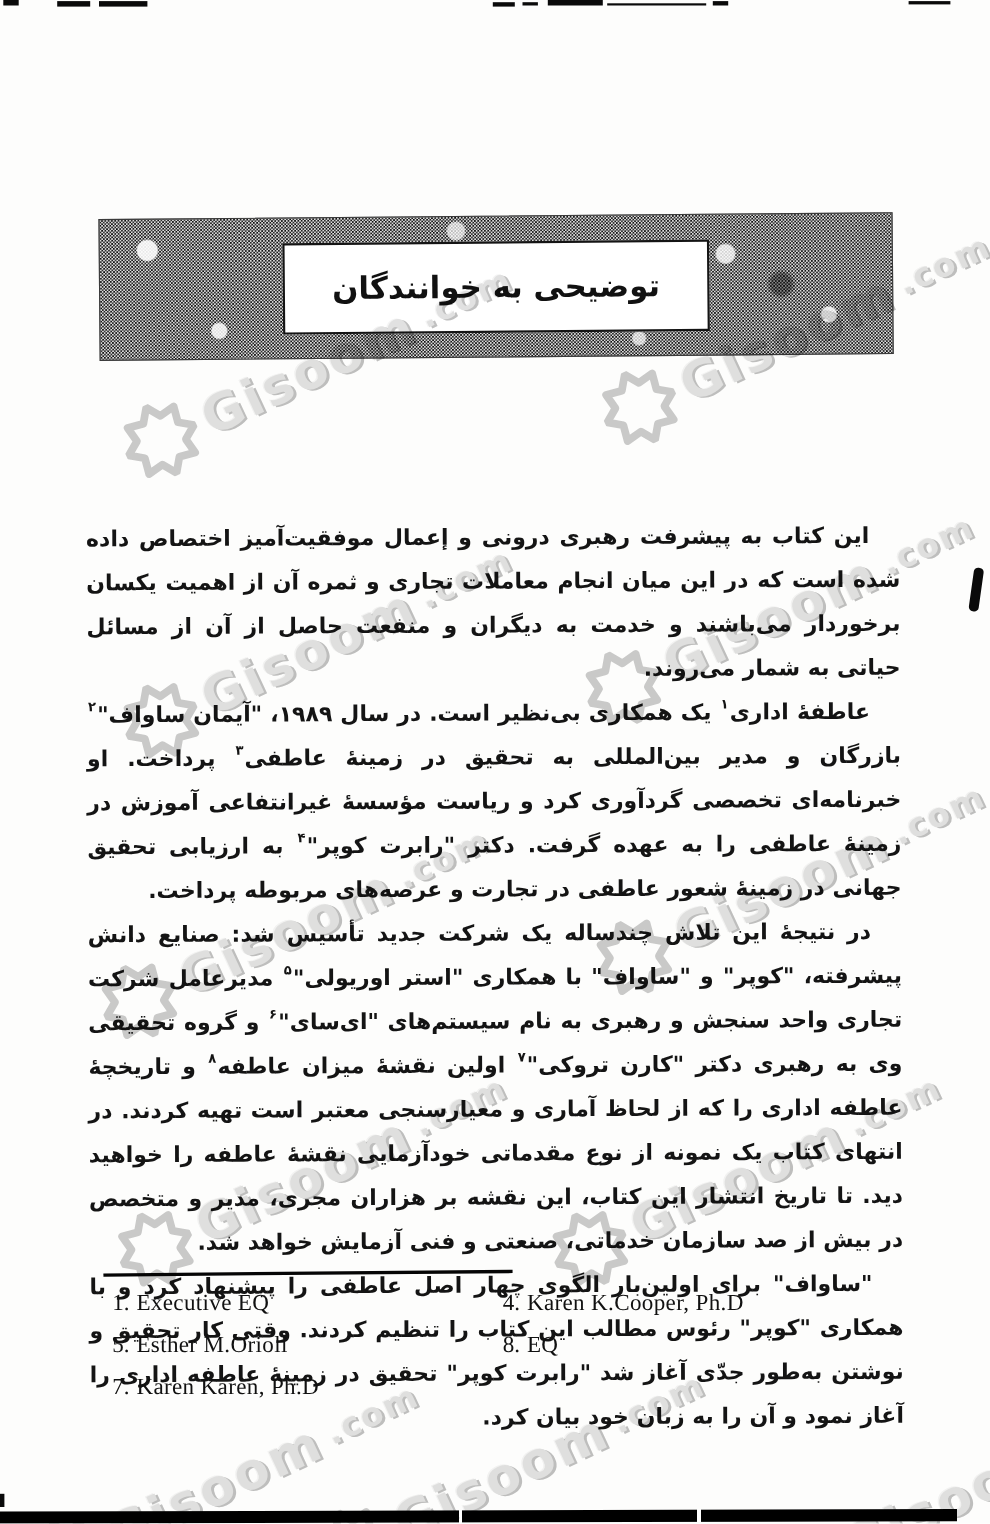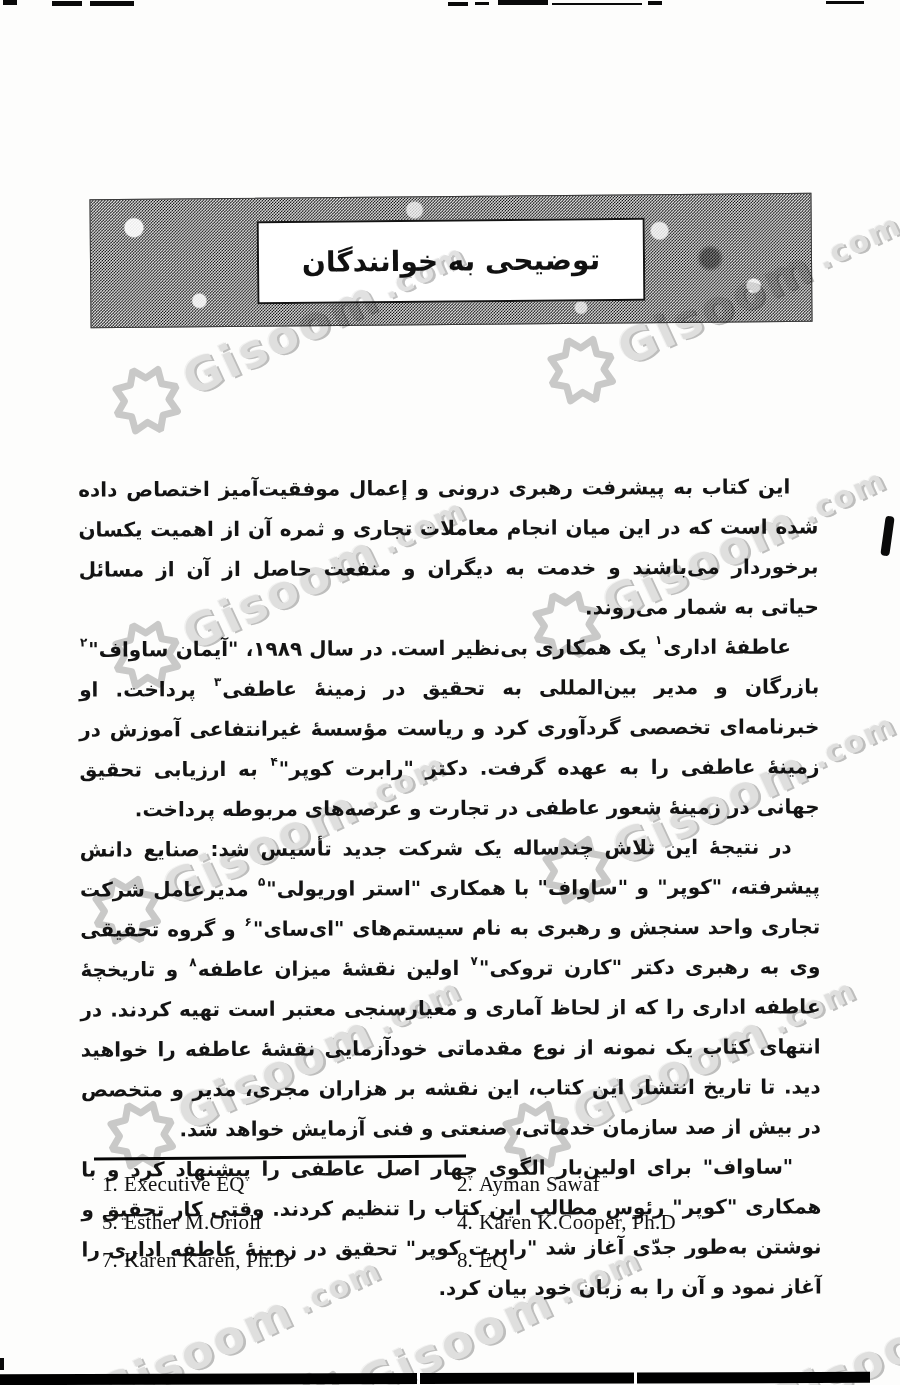--- a/index.html
+++ b/index.html
@@ -133,21 +133,20 @@
     </div>
 
   <div class="fn-rule"></div>
   <div class="footnotes">
     <div class="fn-col" id="fnLeft">
         <div class="fn-item"><span class="fn-num">1.</span><span class="fn-text">Executive EQ</span></div>
         <div class="fn-item"><span class="fn-num">5.</span><span class="fn-text">Esther M.Orioli</span></div>
         <div class="fn-item"><span class="fn-num">7.</span><span class="fn-text">Karen Karen, Ph.D</span></div>
       </div>
     <div class="fn-col" id="fnRight">
-        <div class="fn-item"><span class="fn-num">2.</span><span class="fn-text">Ayman Sawaf</span></div>
         <div class="fn-item"><span class="fn-num">4.</span><span class="fn-text">Karen K.Cooper, Ph.D</span></div>
         <div class="fn-item"><span class="fn-num">8.</span><span class="fn-text">EQ</span></div>
       </div>
   </div>
 
   <div class="edge-blob"></div>
   <div class="bottom-bar"></div>
 
   <div class="watermarks" id="wmLayer">
       <div class="wm" style="left: 115px; top: 380px;">

